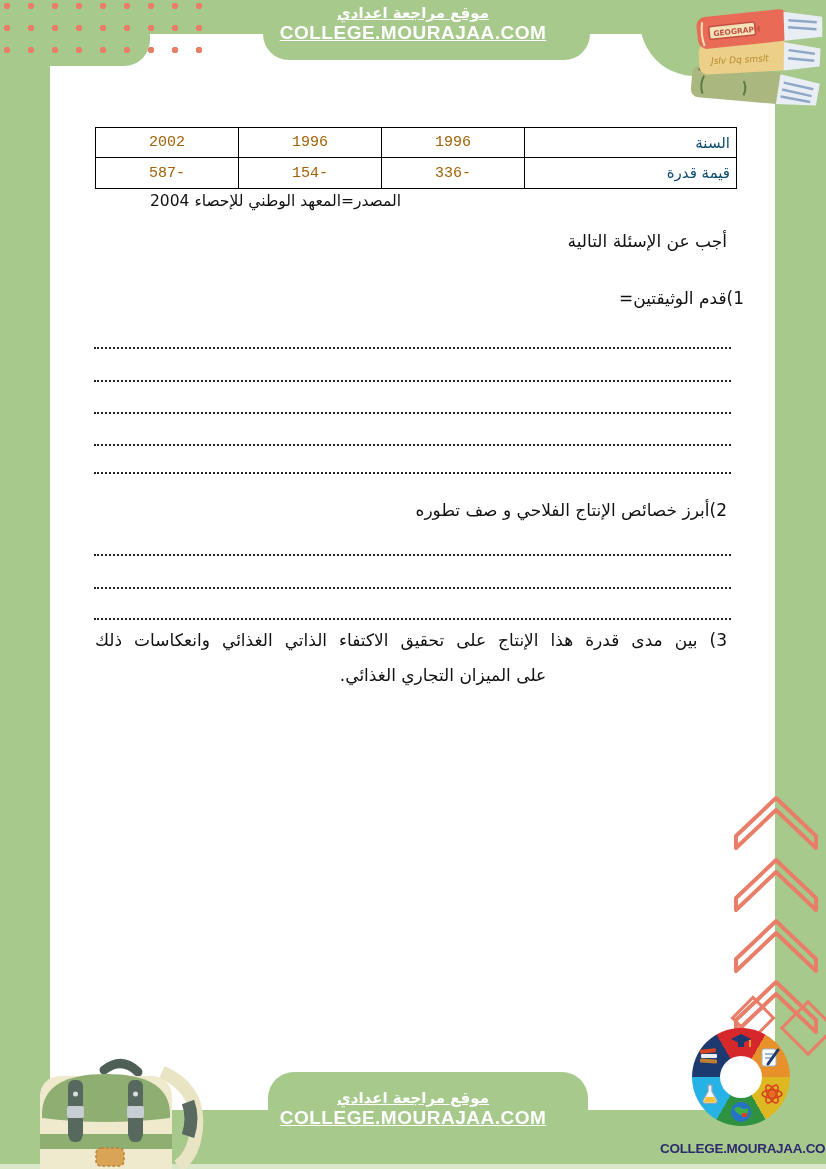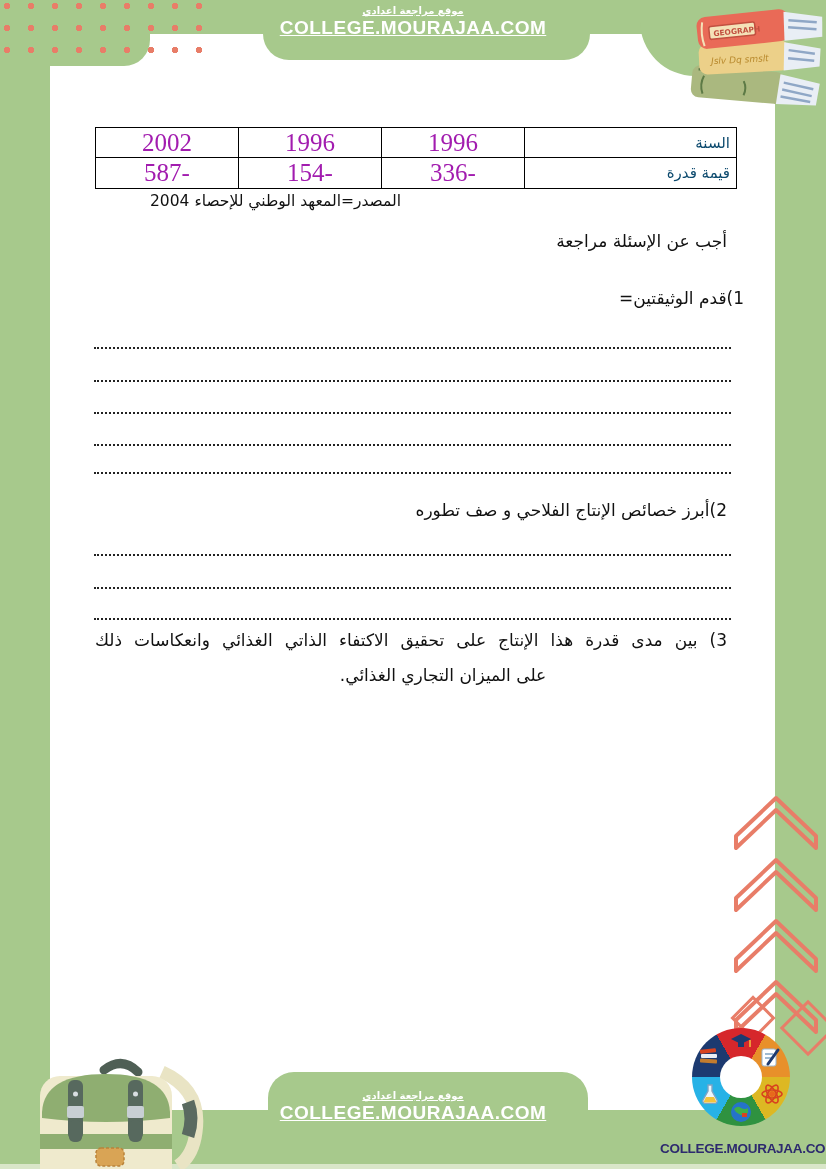--- a/index.html
+++ b/index.html
@@ -23,30 +23,30 @@
   .ftr-center{left:268px;top:1072px;width:320px;height:97px;border-top-left-radius:26px;border-top-right-radius:26px;}
   .bottom-strip{left:0;top:1164px;width:826px;height:5px;background:#d9e6c8;}
 
   
   .dots-grid{left:0;top:0;width:208px;height:58px;
     background-image:radial-gradient(circle 3.2px at 7px 6px,#e87d68 98%,transparent 100%);
     background-size:24px 22px;}
 
   
   .site-title{width:320px;text-align:center;color:#ffffff;line-height:1.15;}
-  .site-title .ar{font-size:10px;font-weight:bold;text-decoration:underline;display:block;}
+  .site-title .ar{font-size:15px;font-weight:bold;text-decoration:underline;display:block;}
   .site-title .url{font-family:"Liberation Sans",sans-serif;font-size:19px;font-weight:bold;
     text-decoration:underline;letter-spacing:.5px;display:block;}
   .hdr-title{left:253px;top:5px;}
   .ftr-title{left:253px;top:1090px;}
 
   
   .doc-table{left:95px;top:127px;border-collapse:collapse;direction:rtl;background:#fff;}
   .doc-table td{border:1.6px solid #000;text-align:center;padding:0;}
-  .doc-table .num{font-family:Liberation Serif, serif;font-size:25px;color:#a21caf;}
+  .doc-table .num{font-family:Liberation Mono, monospace;font-size:15px;color:#a16207;}
   .doc-table .ar-cell{font-size:15px;color:#0c4a6e;text-align:right;padding-right:6px;}
   .c-label{width:205px;} .c-y{width:142px;} .r1{height:30px;} .r2{height:31px;}
 
   .source-line{left:95px;top:192px;width:306px;direction:rtl;text-align:right;
     font-size:15.5px;color:#111;}
 
   
   .ar-text{direction:rtl;color:#111;font-size:17px;}
   .q-intro{left:95px;top:231px;width:632px;text-align:right;}
   .q1{left:112px;top:288px;width:632px;text-align:right;}
@@ -147,21 +147,21 @@
     <td class="ar-cell">قيمة قدرة</td>
     <td class="num">-336</td>
     <td class="num">-154</td>
     <td class="num">-587</td>
   </tr>
 </tbody>
   </table>
 
 <div class="abs source-line">المصدر=المعهد الوطني للإحصاء 2004</div>
 
-<div class="abs ar-text q-intro">أجب عن الإسئلة مراجعة</div>
+<div class="abs ar-text q-intro">أجب عن الإسئلة التالية</div>
 <div class="abs ar-text q1">1)قدم الوثيقتين=</div>
 
 <div class="abs dotline" style="top:347px"></div>
 <div class="abs dotline" style="top:380px"></div>
 <div class="abs dotline" style="top:412px"></div>
 <div class="abs dotline" style="top:444px"></div>
 <div class="abs dotline" style="top:472px"></div>
 
 <div class="abs ar-text q2">2)أبرز خصائص الإنتاج الفلاحي و صف تطوره</div>
 

